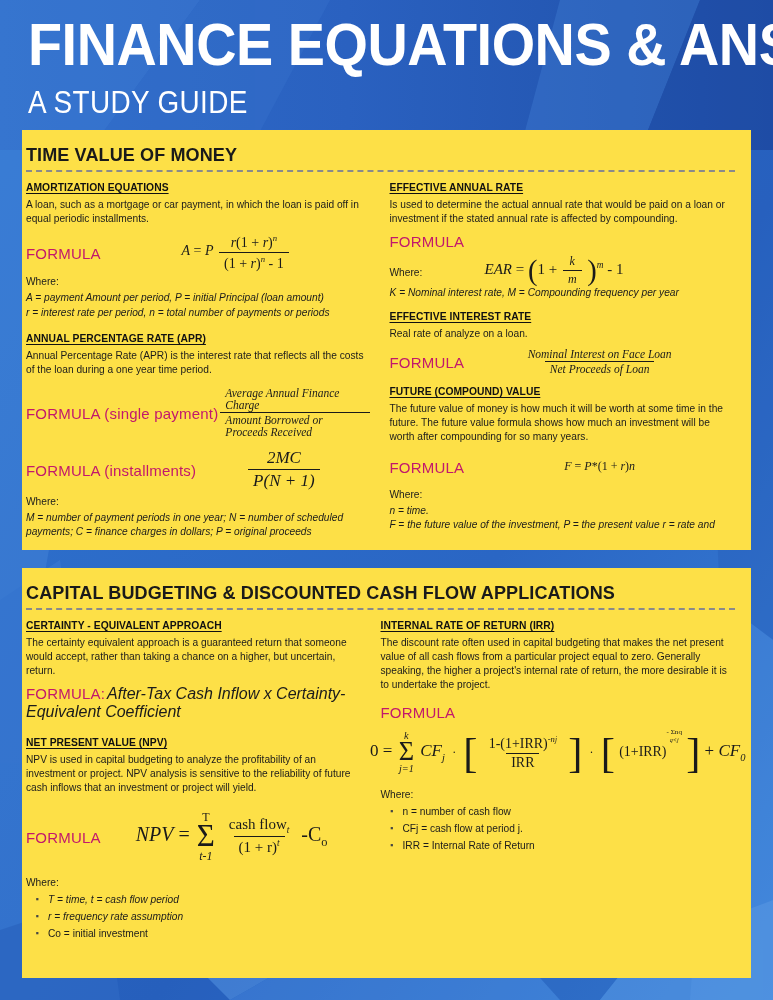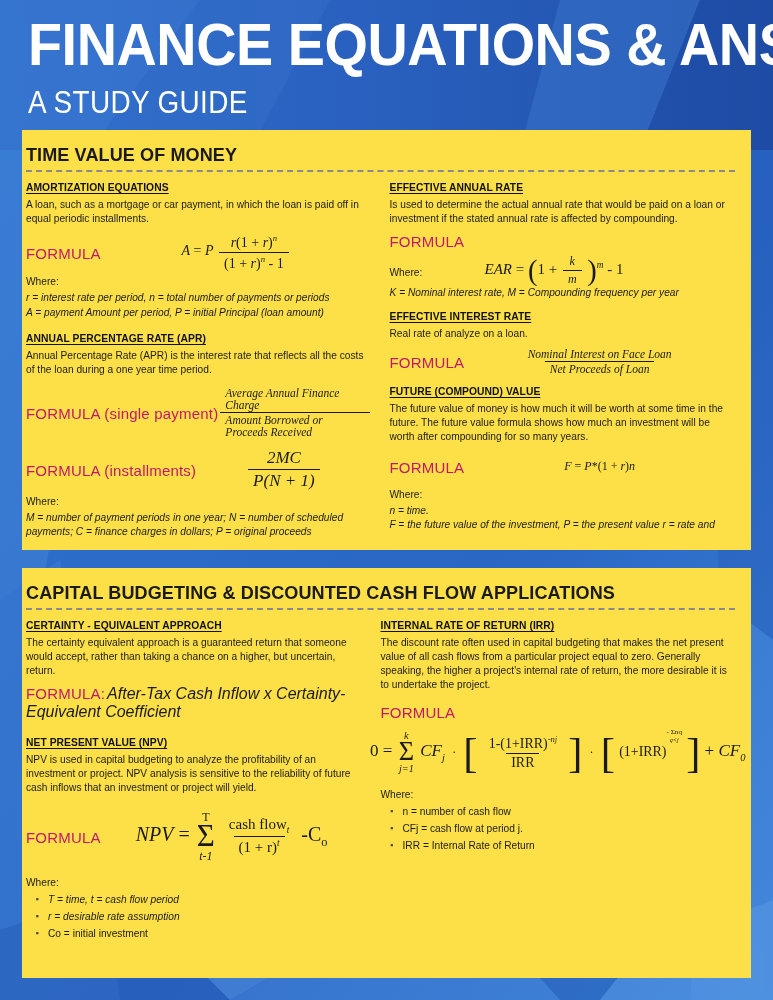--- a/index.html
+++ b/index.html
@@ -143,22 +143,22 @@
               <span class="mi">A</span> = <span class="mi">P</span>
               <span class="frac">
                 <span class="num"><span class="mi">r</span>(1 + <span class="mi">r</span>)<span class="sup mi">n</span></span>
                 <span class="den">(1 + <span class="mi">r</span>)<span class="sup mi">n</span> - 1</span>
               </span>
             </span>
           </span>
         </div>
 
         <div class="where">Where:</div>
+        <div class="whereline it">A = payment Amount per period,  P = initial Principal (loan amount)</div>
         <div class="whereline it">r = interest rate per period, n = total number of payments or periods</div>
-        <div class="whereline it">A = payment Amount per period,  P = initial Principal (loan amount)</div>
 
         <div class="sub" style="margin-top:13px;">ANNUAL PERCENTAGE RATE (APR)</div>
         <div class="body">Annual Percentage Rate (APR) is the interest rate that reflects all the costs of the loan during a one year time period.</div>
 
         <div class="frow" style="margin-top:10px;">
           <span class="formula-label">FORMULA (single payment)</span>
           <span class="fbody">
             <span class="math it" style="font-size:11.5px;">
               <span class="frac">
                 <span class="num">Average Annual Finance Charge</span>
@@ -277,21 +277,21 @@
         </div>
 
         <div class="where" style="margin-top:14px;">Where:</div>
 
         <div class="bul">
           <span class="dot">▪</span>
           <span class="btext it">T = time, t = cash flow period</span>
         </div>
         <div class="bul">
           <span class="dot">▪</span>
-          <span class="btext it">r = desirable rate assumption</span>
+          <span class="btext it">r = frequency rate assumption</span>
         </div>
         <div class="bul">
           <span class="dot">▪</span>
           <span class="btext">Co = initial investment</span>
         </div>
       </div>
 
       <div class="col">
 
         <div class="sub">INTERNAL RATE OF RETURN (IRR)</div>

